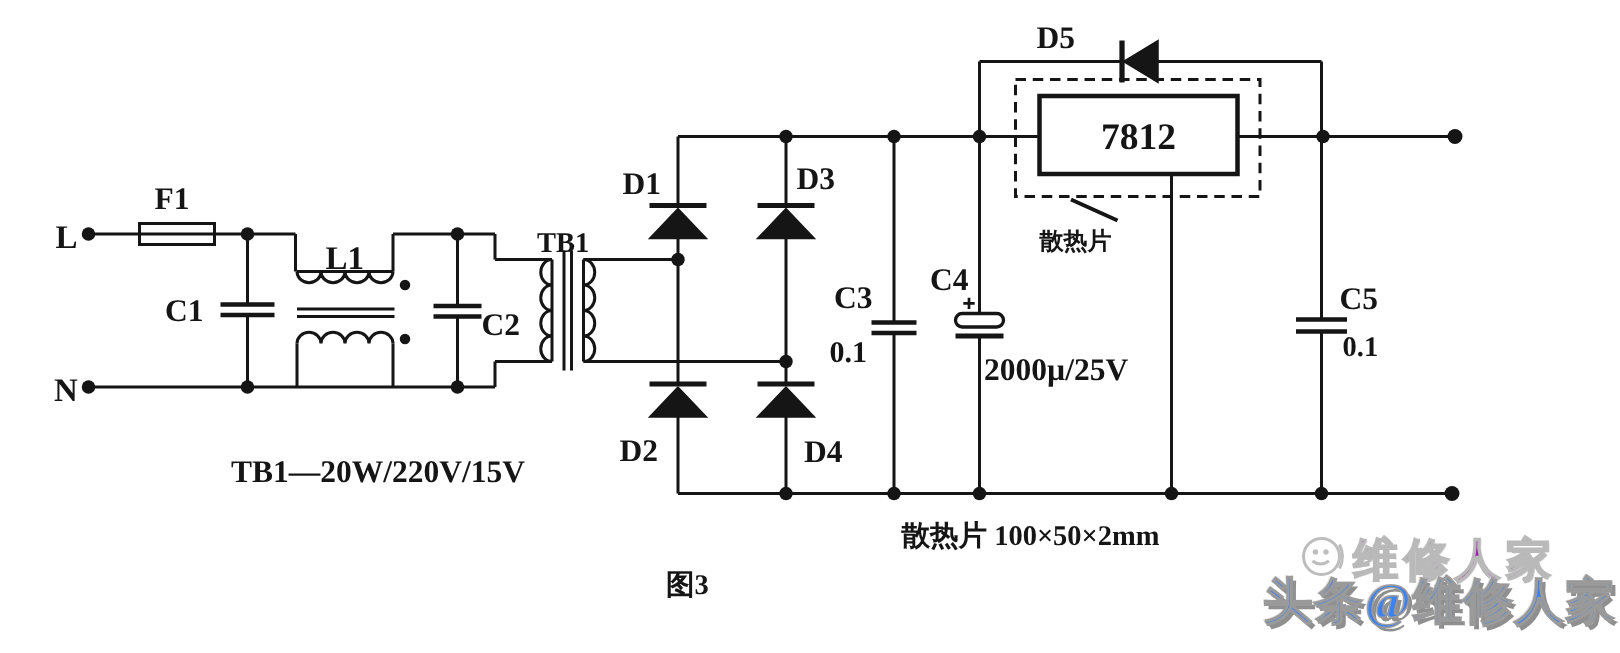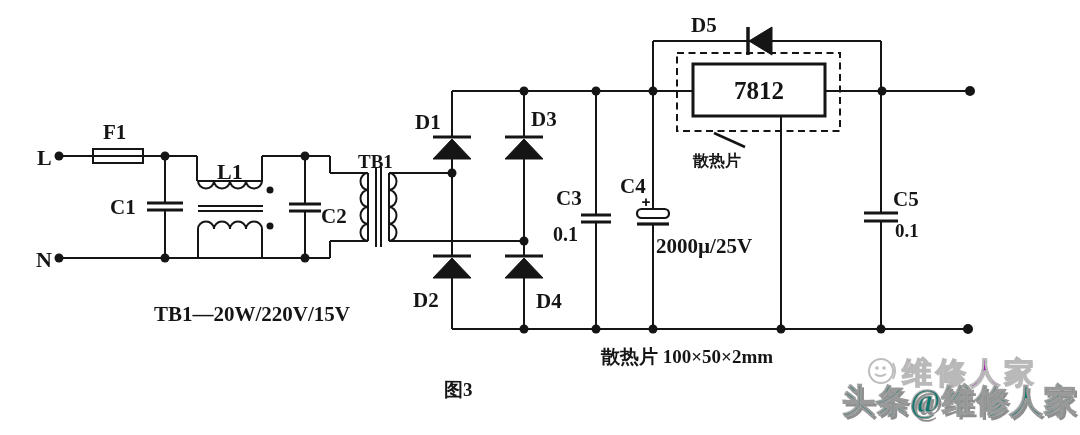--- a/index.html
+++ b/index.html
@@ -17,21 +17,21 @@
     position:absolute;left:24px;top:-2px;
     display:flex;align-items:flex-start;gap:2px;
     font-size:30px;font-weight:bold;letter-spacing:4px;
     color:#a21caf;-webkit-text-stroke:1.2px #b9b9b9;
     text-shadow:1px 1px 0 #d9d9d9;
     font-family:"Liberation Serif", serif;white-space:nowrap;
   }
   .wm-front{
     position:absolute;left:0px;top:24px;
     font-size:33px;font-weight:bold;letter-spacing:1px;
-    color:#0f766e;-webkit-text-stroke:1px #9a9a9a;
+    color:#3b82f6;-webkit-text-stroke:1px #9a9a9a;
     text-shadow:2.5px 2.5px 0 #8f8f8f, -1px -1px 0 #dcdcdc;
     font-family:"Liberation Serif", serif;white-space:nowrap;
   }
 </style>
 </head>
 <body>
 
 <div class="canvas">
 
   <svg width="1080" height="435" viewBox="0 0 1080 435">

